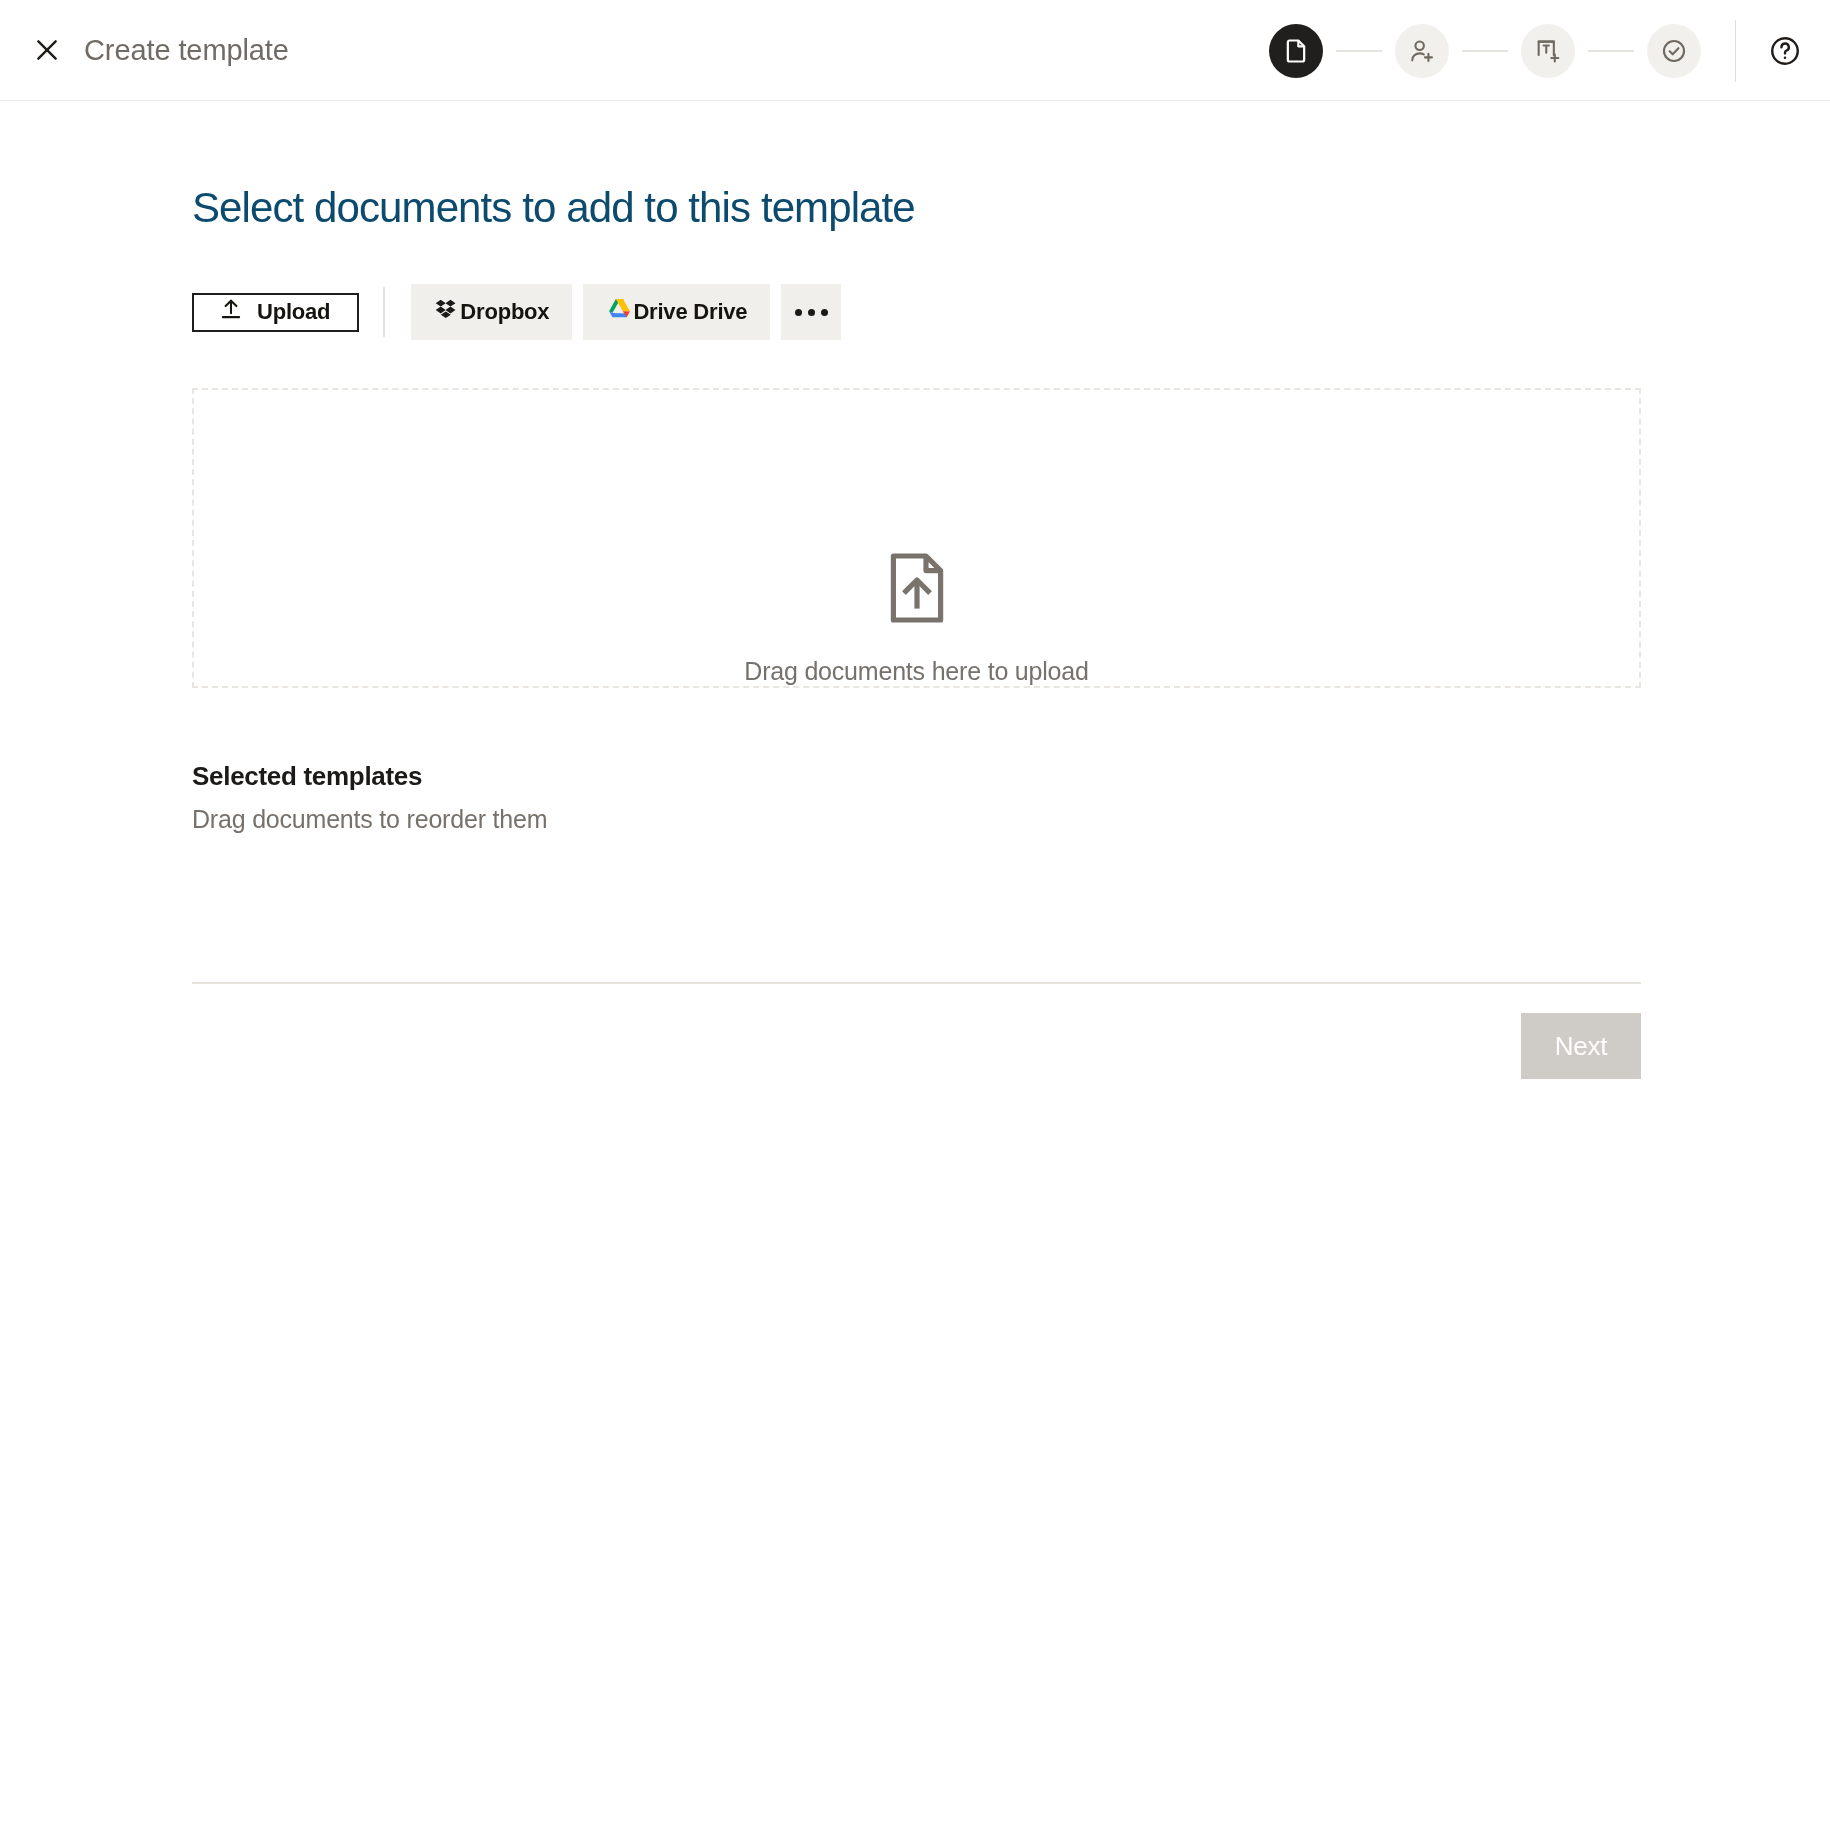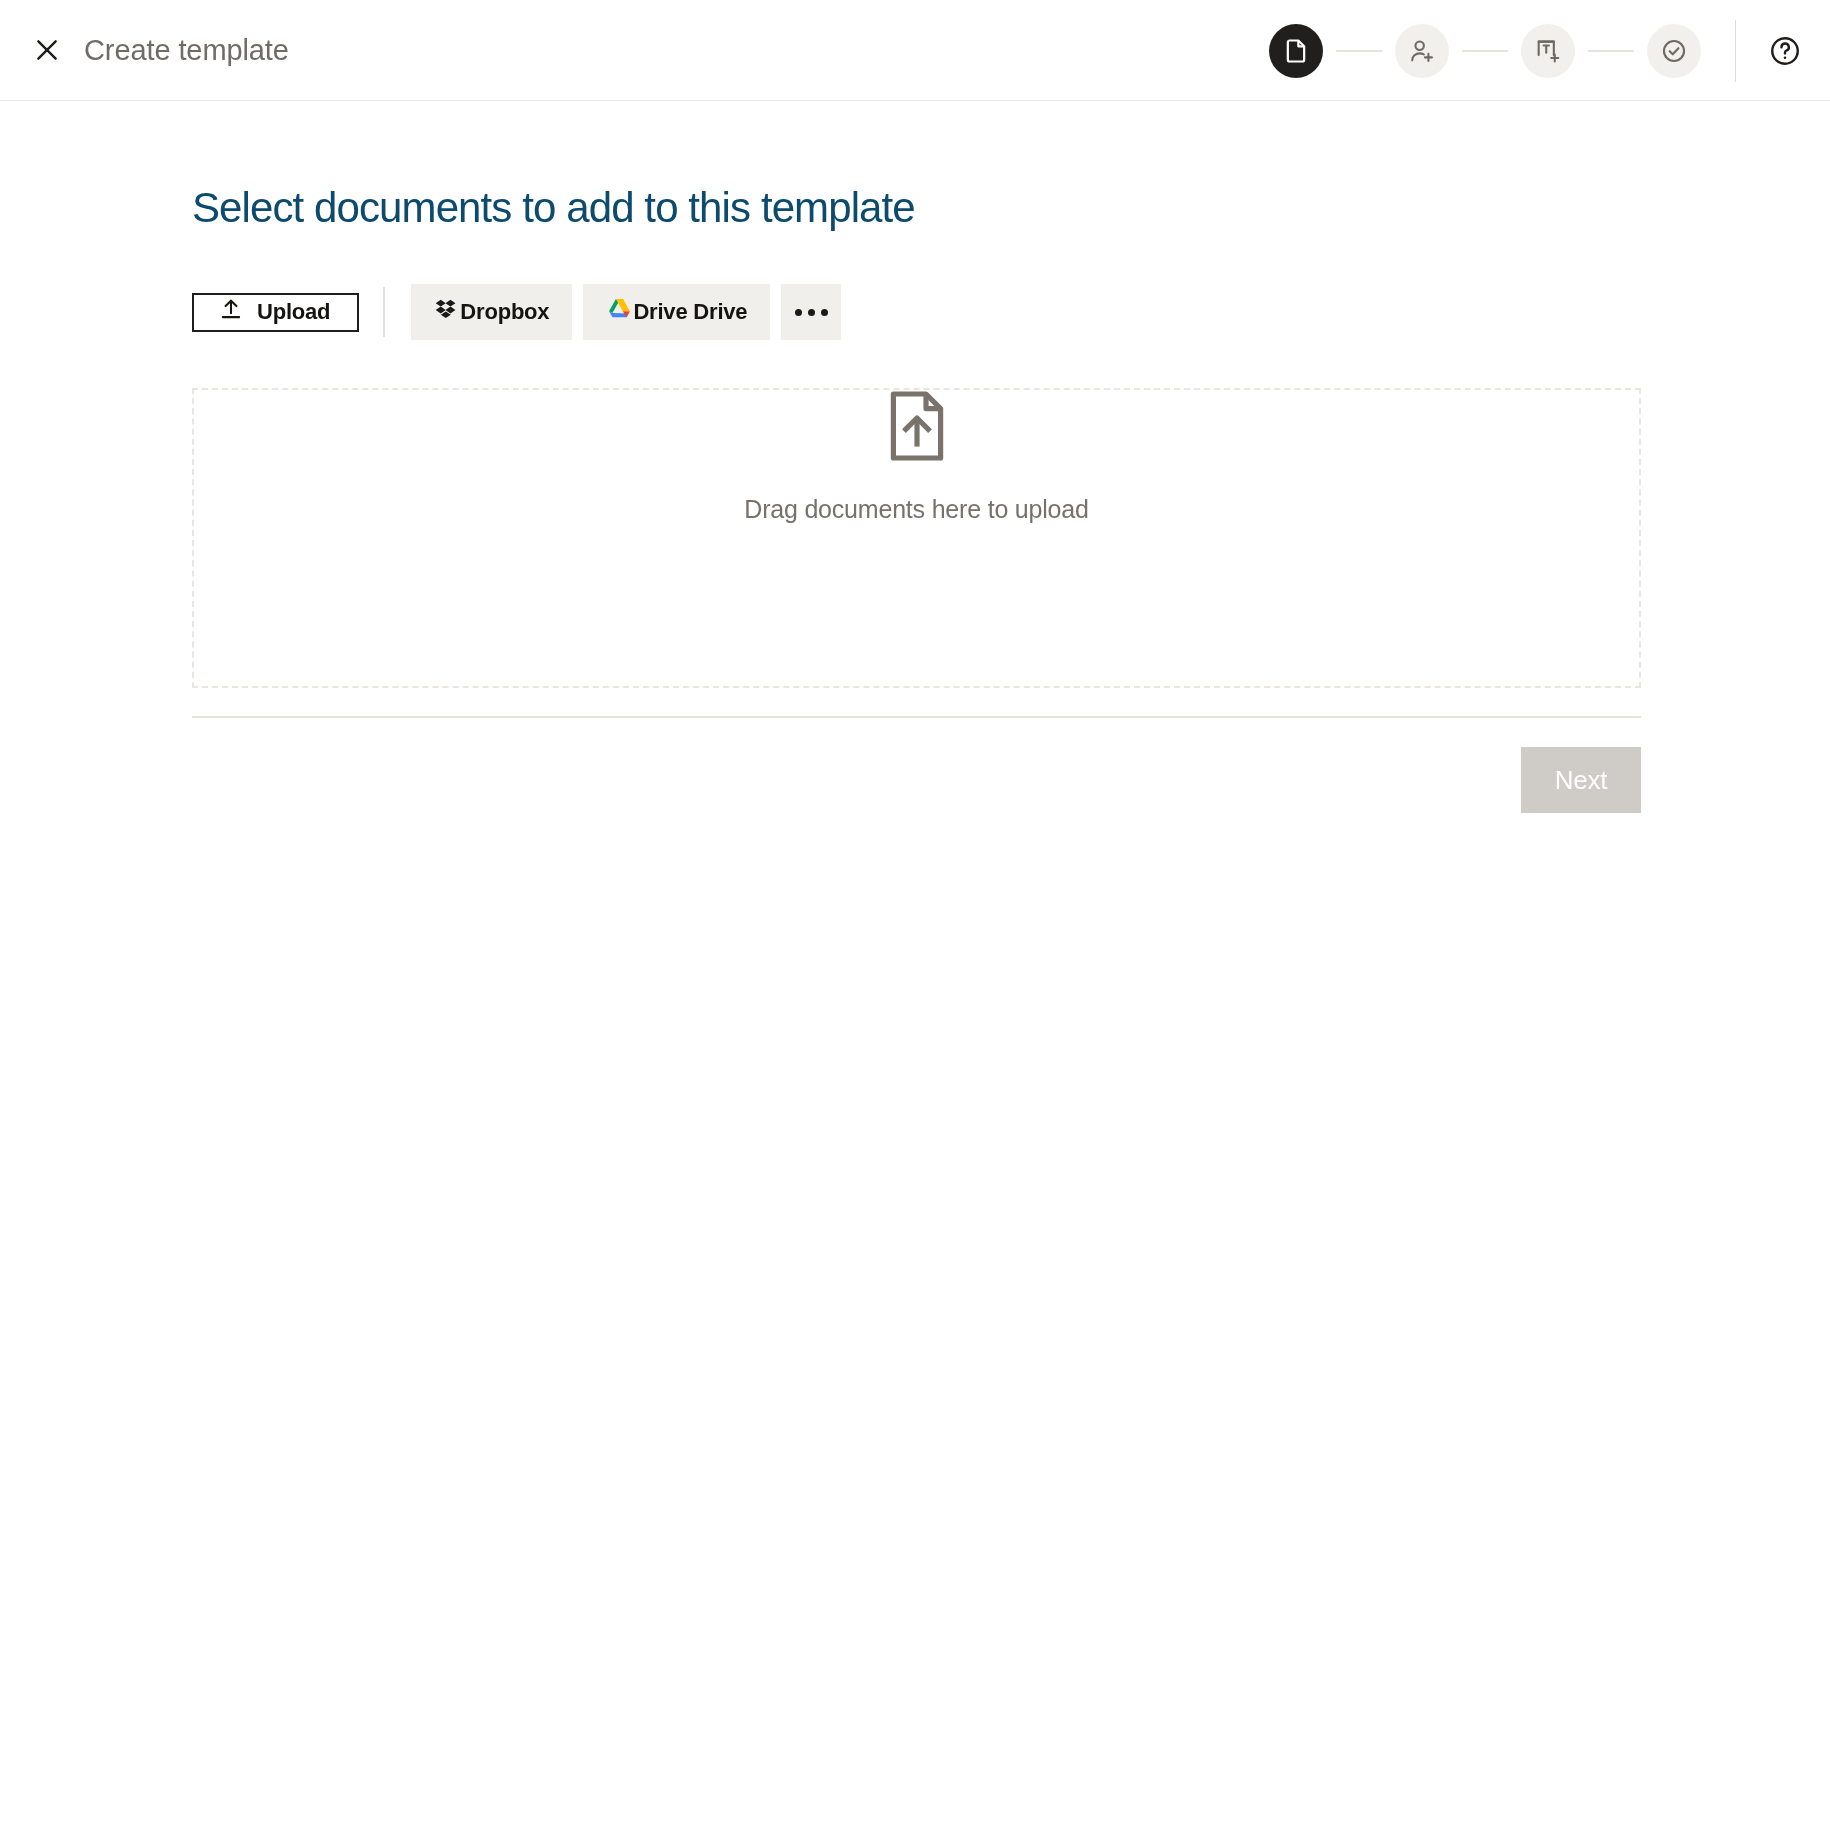--- a/index.html
+++ b/index.html
@@ -187,21 +187,21 @@
 
   
   .dropzone {
     margin-top: 48px;
     width: 1449px;
     height: 300px;
     border: 2px dashed #e9e6e1;
     display: flex;
     flex-direction: column;
     align-items: center;
-    justify-content: flex-start;
+    justify-content: flex-end;
     cursor: pointer;
   }
 
   .dropzone-icon { margin-bottom: 29px; display: block; }
 
   .dropzone-text {
     font-size: 25px;
     color: #77716b;
     letter-spacing: -0.2px;
   }
@@ -400,20 +400,25 @@
           <path d="M20.5 2v7.3h7.3"></path>
           <g stroke-width="2.6" stroke-linecap="square">
             <path d="M16 27V15.5"></path>
             <path d="M10.4 19.6 16 14l5.6 5.6" fill="none"></path>
           </g>
         </svg>
       </span>
       <div class="dropzone-text">Drag documents here to upload</div>
     </div>
 
+    <div class="selected">
+      <div class="selected-title">Selected templates</div>
+      <div class="selected-sub">Drag documents to reorder them</div>
+      <div class="selected-list"></div>
+    </div>
 
     <div class="footer-divider"></div>
 
     <div class="footer">
       <button class="btn-next" disabled="">
         <span>Next</span>
       </button>
     </div>
 
   </div>

